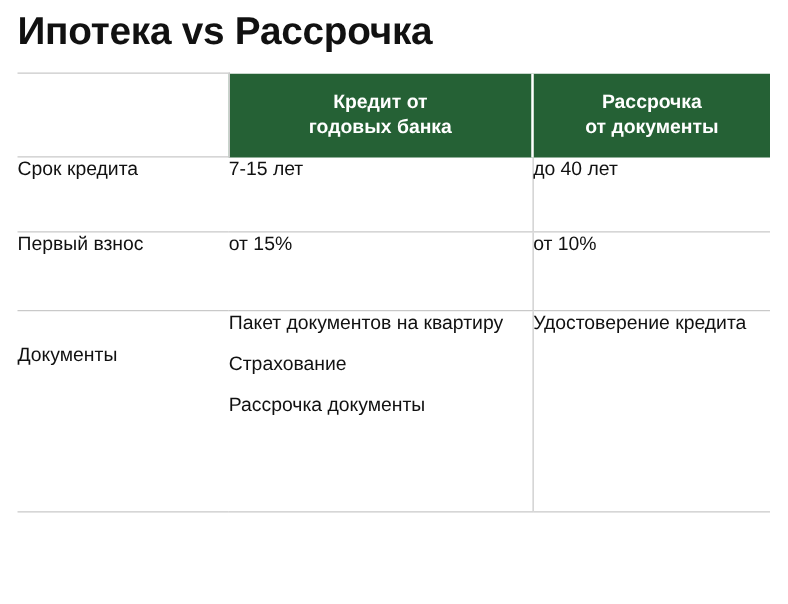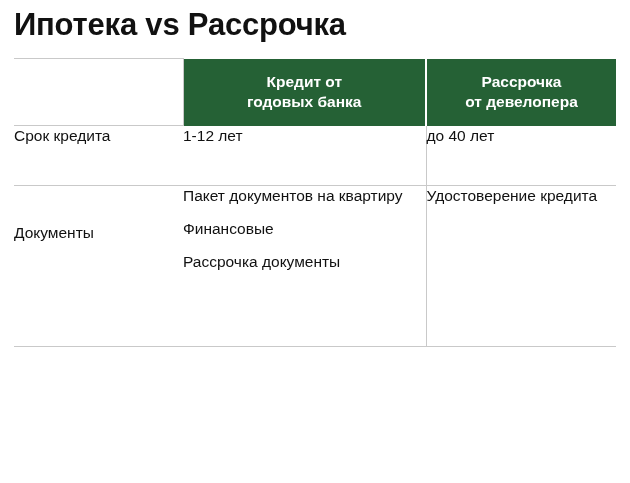--- a/index.html
+++ b/index.html
@@ -114,21 +114,21 @@
   
   .row-term   .cell-label,
   .row-term   .cell-value   { height: 60px; }
   .row-down   .cell-label,
   .row-down   .cell-value   { height: 63px; }
   .row-rate   .cell-label,
   .row-rate   .cell-value   { height: 64px; }
   .row-docs   .cell-label,
   .row-docs   .cell-value   { height: 161px; }
 
-  .row-docs .cell-label { padding-top: 37px; }
+  .row-docs .cell-label { padding-top: 26px; }
   .row-docs .cell-value { }
 
   .doc-list {
     margin: 0;
     padding: 0;
     list-style: none;
   }
   .doc-list li {
     margin: 0 0 14px 0;
     line-height: 19px;
@@ -151,40 +151,45 @@
 
     <thead>
       <tr class="head-row">
         <th class="head-empty"></th>
         <th class="head-cell">
           <span>Кредит от</span><br>
           <span>годовых банка</span>
         </th>
         <th class="head-cell sep">
           <span>Рассрочка</span><br>
-          <span>от девелопера</span>
+          <span>от документы</span>
         </th>
       </tr>
     </thead>
 
     <tbody>
       <tr class="body-row row-term">
         <td class="cell-label">Срок кредита</td>
-        <td class="cell-value">1-12 лет</td>
+        <td class="cell-value">7-15 лет</td>
         <td class="cell-value sep">до 40 лет</td>
       </tr>
 
+      <tr class="body-row row-down">
+        <td class="cell-label">Первый взнос</td>
+        <td class="cell-value">от 15%</td>
+        <td class="cell-value sep">от 10%</td>
+      </tr>
 
 
       <tr class="body-row row-docs">
         <td class="cell-label">Документы</td>
         <td class="cell-value">
           <ul class="doc-list">
             <li>Пакет документов на квартиру</li>
-            <li>Финансовые</li>
+            <li>Страхование</li>
             <li>Рассрочка документы</li>
           </ul>
         </td>
         <td class="cell-value sep">Удостоверение кредита</td>
       </tr>
     </tbody>
   </table>
 
 </div>
 

